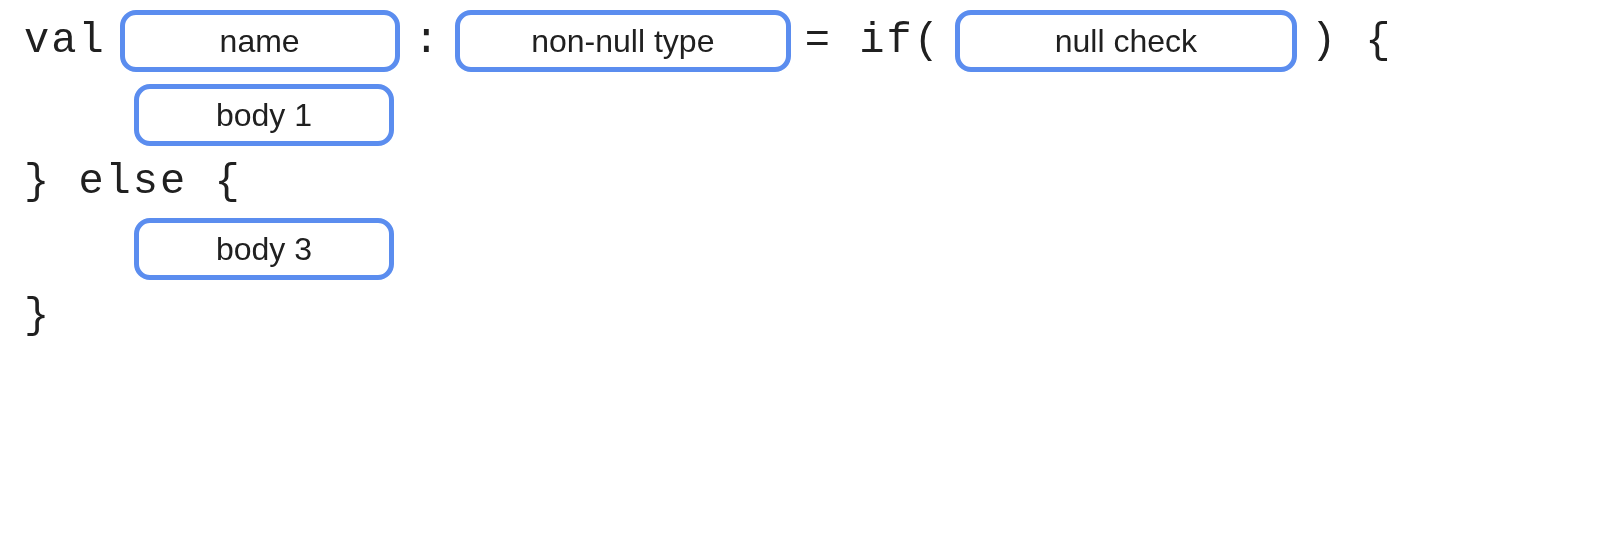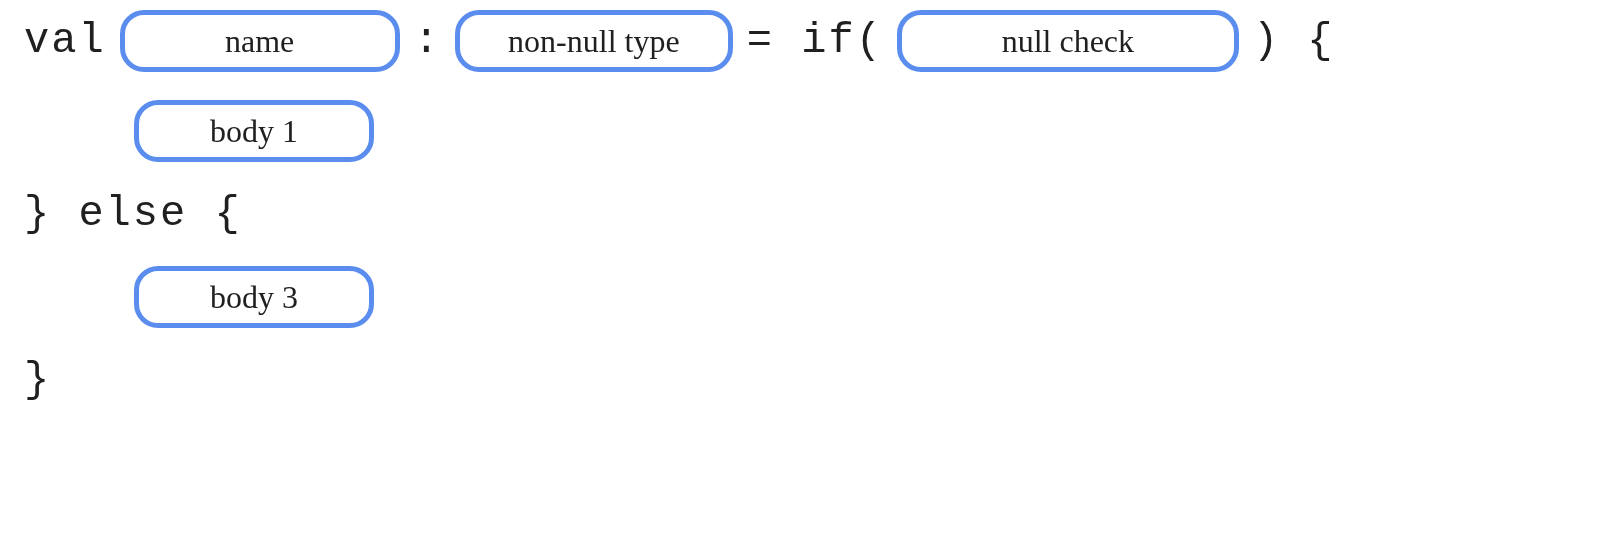--- a/index.html
+++ b/index.html
@@ -10,52 +10,52 @@
     body {
       width: 1600px;
       height: 548px;
       background: #ffffff;
       font-family: sans-serif;
       padding: 10px 24px;
     }
     .diagram {
       display: flex;
       flex-direction: column;
-      gap: 28px;
+      gap: 12px;
     }
     .row {
       display: flex;
       align-items: center;
       gap: 14px;
     }
     .mono {
       font-family: "Courier New", Courier, monospace;
       font-size: 42px;
       color: #202020;
       letter-spacing: 2px;
       white-space: pre;
     }
     .slot {
       display: inline-flex;
       align-items: center;
       justify-content: center;
       border: 5px solid #5b8def;
-      border-radius: 24px;
+      border-radius: 16px;
       background: #ffffff;
-      font-family: Liberation Serif, serif;
+      font-family: Liberation Sans, sans-serif;
       font-size: 32px;
       color: #202020;
       padding: 8px 30px;
       height: 62px;
       box-sizing: border-box;
     }
     .slot.name { width: 280px; }
-    .slot.type { width: 278px; }
+    .slot.type { width: 336px; }
     .slot.check { width: 342px; }
-    .slot.body { width: 240px; }
+    .slot.body { width: 260px; }
     .row.indent {
       padding-left: 110px;
     }
   </style>
 </head>
 <body>
 
 <div class="diagram">
 
   <div class="row">

